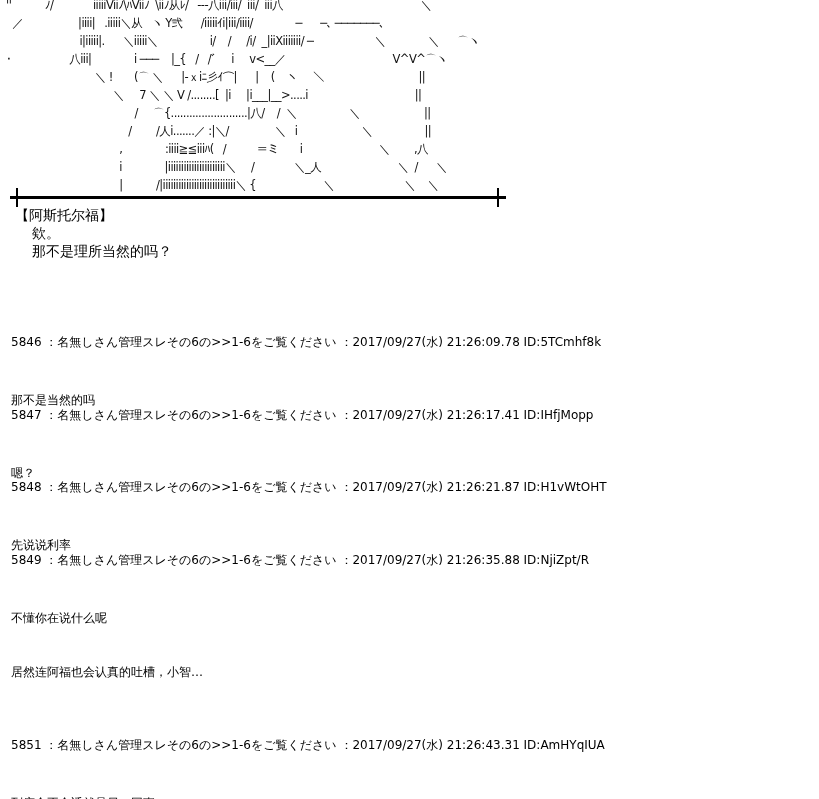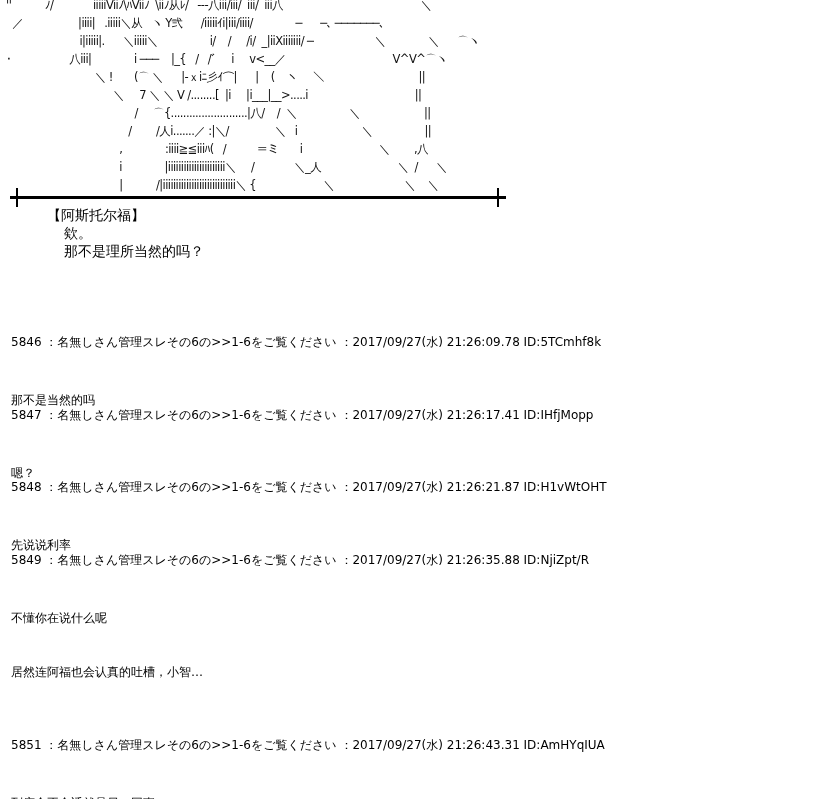--- a/index.html
+++ b/index.html
@@ -44,21 +44,20 @@
     }
     .tick.left { left: 16px; }
     .tick.right { left: 497px; }
 
     .speech {
       position: absolute;
       left: 15px;
       top: 206px;
       font-size: 14px;
       line-height: 18px;
-      margin-left: 32px;
     }
     .speech .speaker { display: block; }
     .speech .line { display: block; padding-left: 17px; }
 
     .posts {
       position: absolute;
       left: 11px;
       top: 333px;
       width: 800px;
     }

